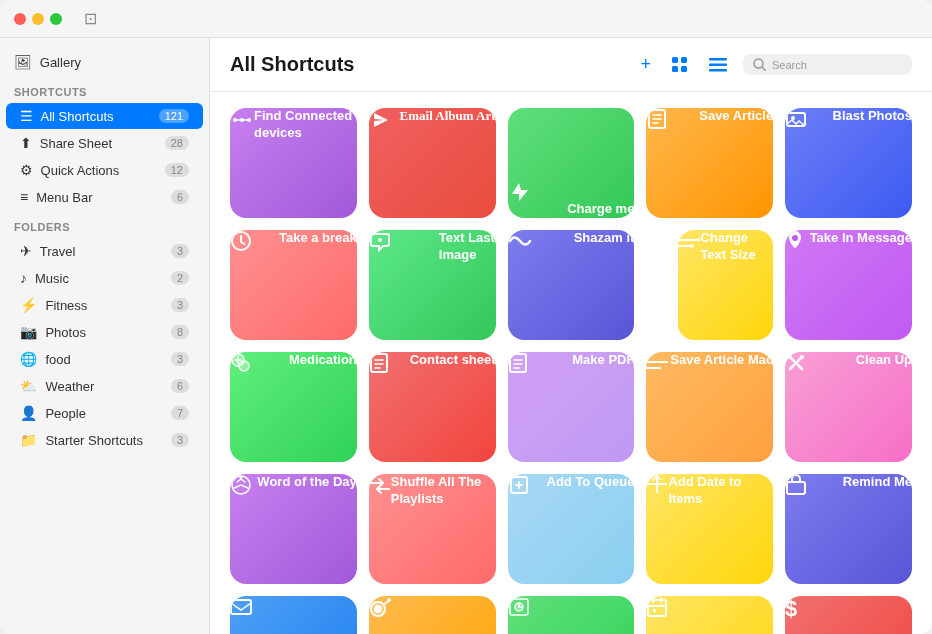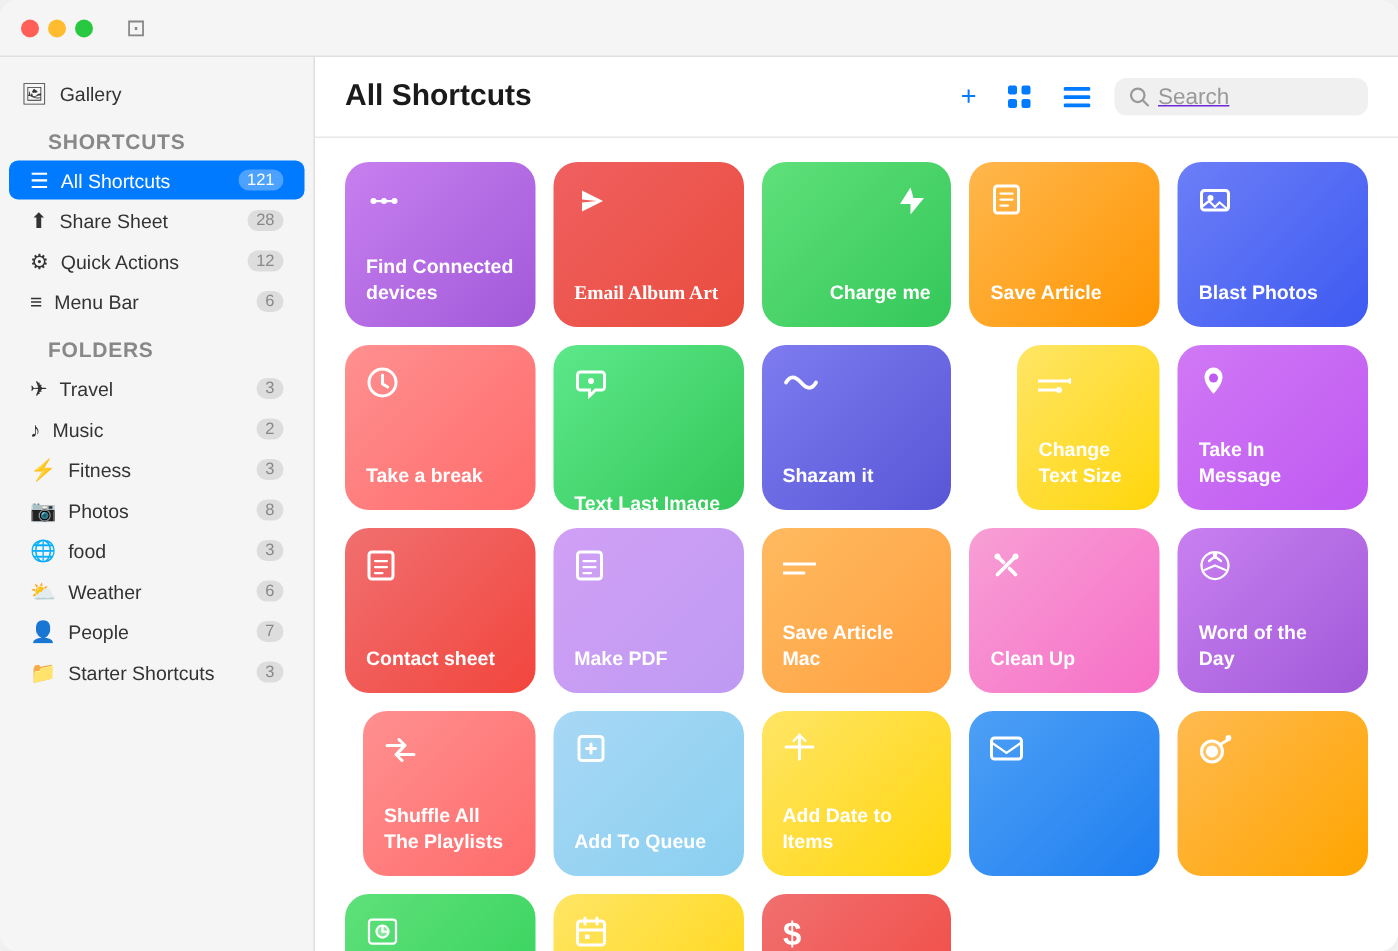--- a/index.html
+++ b/index.html
@@ -77,25 +77,25 @@
       display: flex;
       align-items: center;
       gap: 8px;
       padding: 6px 14px;
       cursor: pointer;
       font-size: 13px;
       color: #333;
     }
 
     .sidebar-section-label {
-      font-size: 14px;
+      font-size: 11px;
       font-weight: 600;
       color: #888;
       text-transform: uppercase;
-      padding: 10px 32px 4px;
+      padding: 10px 14px 4px;
       letter-spacing: 0.5px;
     }
 
     .sidebar-item {
       display: flex;
       align-items: center;
       justify-content: space-between;
       padding: 5px 14px;
       cursor: pointer;
       font-size: 13px;
@@ -180,44 +180,43 @@
       align-items: center;
       background: #f0f0f0;
       border-radius: 8px;
       padding: 4px 10px;
       gap: 6px;
     }
 
     .search-box input {
       border: none;
       background: transparent;
-      font-size: 15px;
+      font-size: 11px;
       color: #6d28d9;
       outline: none;
       width: 130px;
-      text-decoration: underline;
     }
 
     .search-box input::placeholder { color: #999; }
 
     
     .shortcuts-grid {
       display: grid;
       grid-template-columns: repeat(5, 1fr);
       gap: 12px;
       padding: 16px 20px;
       overflow-y: auto;
       flex: 1;
     }
 
     .shortcut-card {
       border-radius: 16px;
-      padding: 14px;
-      display: flex;
-      flex-direction: column;
+      padding: 0;
+      display: flex;
+      flex-direction: row;
       justify-content: space-between;
       min-height: 110px;
       cursor: pointer;
       position: relative;
       overflow: hidden;
     }
 
     .card-icon {
       font-size: 22px;
       margin-bottom: 8px;
@@ -481,20 +480,30 @@
         <div class="shortcut-card" style="background: linear-gradient(135deg, #d078f5, #bf5af2);">
           <div class="card-icon">
             <svg width="20" height="24" viewBox="0 0 20 24" fill="white">
                 <path d="M10 1C6.5 1 4 4 4 7.5c0 5 6 11 6 11s6-6 6-11C16 4 13.5 1 10 1z" fill="white"></path>
                 <circle cx="10" cy="8" r="3" fill="#bf5af2"></circle>
               </svg>
           </div>
           <div class="card-label">Take In Message</div>
         </div>
 
+        <div class="shortcut-card" style="background: linear-gradient(135deg, #5ff07a, #30d158);">
+          <div class="card-icon">
+            <svg width="22" height="22" viewBox="0 0 22 22" fill="white">
+                <circle cx="8" cy="8" r="6" stroke="white" stroke-width="1.5" fill="rgba(255,255,255,0.3)"></circle>
+                <circle cx="14" cy="14" r="5" stroke="white" stroke-width="1.5" fill="rgba(255,255,255,0.3)"></circle>
+                <path d="M8 5v6M5 8h6" stroke="white" stroke-width="1.5" stroke-linecap="round"></path>
+              </svg>
+          </div>
+          <div class="card-label">Medication</div>
+        </div>
 
         <div class="shortcut-card" style="background: linear-gradient(135deg, #f07070, #f2453d);">
           <div class="card-icon">
             <svg width="20" height="22" viewBox="0 0 20 22" fill="none">
                 <rect x="2" y="2" width="16" height="18" rx="2" stroke="white" stroke-width="2"></rect>
                 <path d="M6 8h8M6 12h8M6 16h5" stroke="white" stroke-width="1.5" stroke-linecap="round"></path>
               </svg>
           </div>
           <div class="card-label">Contact sheet</div>
         </div>
@@ -537,21 +546,21 @@
                 <path d="M11 4 L11 4" stroke="white" stroke-width="2.5" stroke-linecap="round"></path>
                 <path d="M11 5 L11 18" stroke="none"></path>
                 <circle cx="11" cy="3.5" r="1.5" fill="white"></circle>
                 <path d="M7 8 L11 5 L15 8" stroke="white" stroke-width="1.5" fill="none" stroke-linecap="round" stroke-linejoin="round"></path>
                 <path d="M4 14 L11 11 L18 14" stroke="white" stroke-width="1.5" fill="none" stroke-linecap="round" stroke-linejoin="round"></path>
               </svg>
           </div>
           <div class="card-label">Word of the Day</div>
         </div>
 
-        <div class="shortcut-card" style="background: linear-gradient(135deg, #ff9090, #ff6b6b); margin-left: 12px;">
+        <div class="shortcut-card" style="background: linear-gradient(135deg, #ff9090, #ff6b6b);">
           <div class="card-icon">
             <svg width="22" height="16" viewBox="0 0 22 16" fill="none">
               <path d="M2 5 L14 5 M14 5 L10 1 M14 5 L10 9" stroke="white" stroke-width="2" stroke-linecap="round" stroke-linejoin="round"></path>
               <path d="M20 11 L8 11 M8 11 L12 7 M8 11 L12 15" stroke="white" stroke-width="2" stroke-linecap="round" stroke-linejoin="round"></path>
             </svg>
           </div>
           <div class="card-label">Shuffle All The Playlists</div>
         </div>
 
         <div class="shortcut-card" style="background: linear-gradient(135deg, #a8d8f5, #8acff0);">
@@ -567,20 +576,29 @@
         <div class="shortcut-card" style="background: linear-gradient(135deg, #ffe566, #ffd60a);">
           <div class="card-icon">
             <svg width="22" height="20" viewBox="0 0 22 20" fill="none">
               <path d="M11 2 L11 18 M2 10 L20 10" stroke="white" stroke-width="2" stroke-linecap="round"></path>
               <path d="M11 2 L15 6 M11 2 L7 6" stroke="white" stroke-width="1.5" fill="none" stroke-linecap="round" stroke-linejoin="round"></path>
             </svg>
           </div>
           <div class="card-label">Add Date to Items</div>
         </div>
 
+        <div class="shortcut-card" style="background: linear-gradient(135deg, #7e7cef, #5856d6);">
+          <div class="card-icon">
+            <svg width="22" height="22" viewBox="0 0 22 22" fill="none">
+                <rect x="2" y="8" width="18" height="12" rx="2" stroke="white" stroke-width="2"></rect>
+                <path d="M7 8V5a4 4 0 018 0v3" stroke="white" stroke-width="2" stroke-linecap="round"></path>
+              </svg>
+          </div>
+          <div class="card-label">Remind Me</div>
+        </div>
 
         <div class="shortcut-card" style="background: linear-gradient(135deg, #4ea0f5, #1e7ef0);">
           <div class="card-icon">
             <svg width="22" height="18" viewBox="0 0 22 18" fill="none">
                 <rect x="1" y="2" width="20" height="14" rx="2" stroke="white" stroke-width="2"></rect>
                 <path d="M1 5l10 7 10-7" stroke="white" stroke-width="1.5" stroke-linecap="round"></path>
               </svg>
           </div>
 
         </div>

